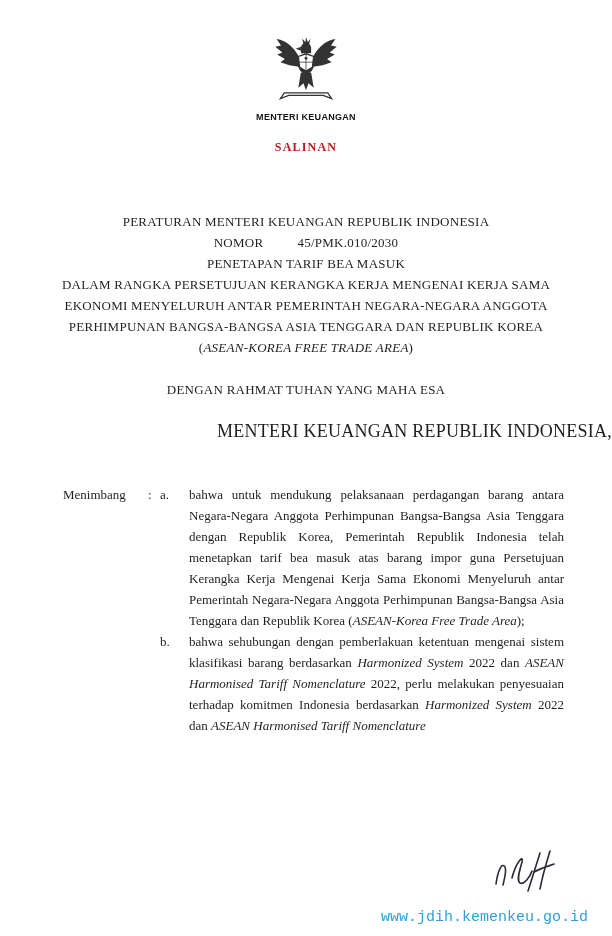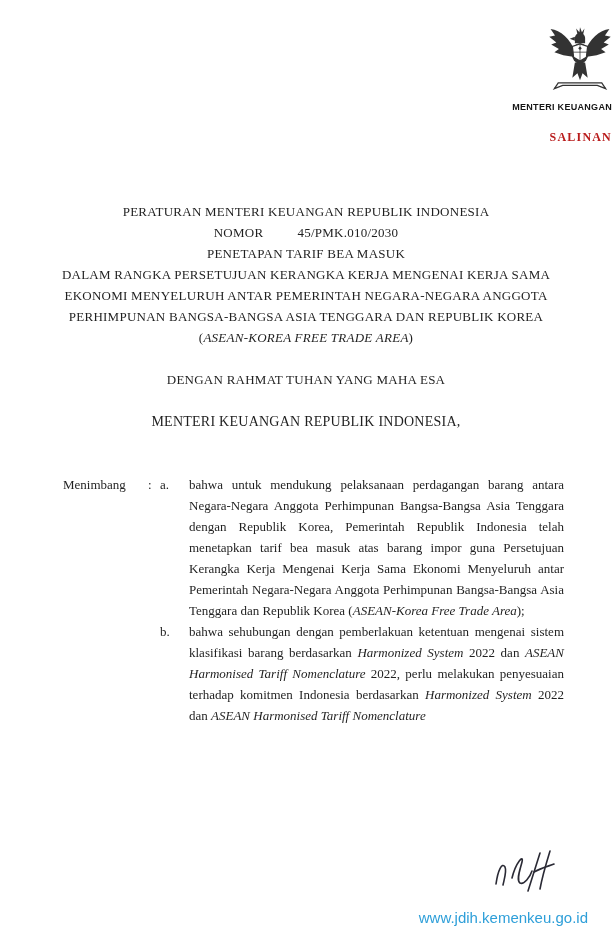--- a/index.html
+++ b/index.html
@@ -3,56 +3,56 @@
 <meta charset="utf-8">
 <style>
   * { margin:0; padding:0; box-sizing:border-box; }
   html,body { background:#ffffff; }
   .page {
     position:relative; width:612px; height:936px; background:#ffffff;
     font-family:"Liberation Serif", serif; color:#1f1f1f; overflow:hidden;
     margin:0 auto;
   }
   
-  .header { text-align:right; padding-top:20px; }
+  .header { text-align:center; padding-top:30px; }
   .emblem svg { display:inline-block; }
   .ministry {
     margin-top:6px; font-family:"Liberation Sans", sans-serif;
     font-weight:bold; font-size:9px; line-height:1.3; letter-spacing:.3px;
     color:#151515;
   }
   .salinan {
     margin-top:16px; font-weight:bold; font-size:12px; letter-spacing:1.2px;
     color:#b91c1c;
   }
   
   .title-block { margin-top:56px; text-align:center; }
   .title-line { font-size:13px; line-height:21px; letter-spacing:.25px; }
   .nomor-gap { display:inline-block; width:34px; }
   .title-line em { font-style:italic; }
   
   .invocation { margin-top:21px; text-align:center; font-size:13px; line-height:21px; letter-spacing:.25px; }
-  .issuer     { margin-top:21px; text-align:center; font-size:14px; line-height:21px; letter-spacing:.25px; }
+  .issuer     { margin-top:21px; text-align:right; font-size:18px; line-height:21px; letter-spacing:.25px; }
   
   .consider {
     margin-top:42px; padding-left:63px; padding-right:48px;
     display:flex; align-items:flex-start; font-size:13px; line-height:21px;
   }
   .c-label { width:85px; flex:0 0 85px; }
   .c-colon { width:12px; flex:0 0 12px; }
   .c-items { flex:1; }
   .c-item  { display:flex; align-items:flex-start; }
   .c-marker{ width:29px; flex:0 0 29px; }
   .c-text  { flex:1; text-align:justify; }
   .c-text em { font-style:italic; }
   
   .signature { position:absolute; right:42px; bottom:38px; }
   .url {
     position:absolute; right:24px; bottom:10px;
-    font-family:Liberation Sans, sans-serif; font-size:15px;
+    font-family:Liberation Mono, monospace; font-size:15px;
     color:#2e9fd9; text-decoration:none; cursor:pointer;
   }
 </style>
 </head>
 <body>
 
 <div class="page">
 
   <div class="header">
     <div class="emblem">

